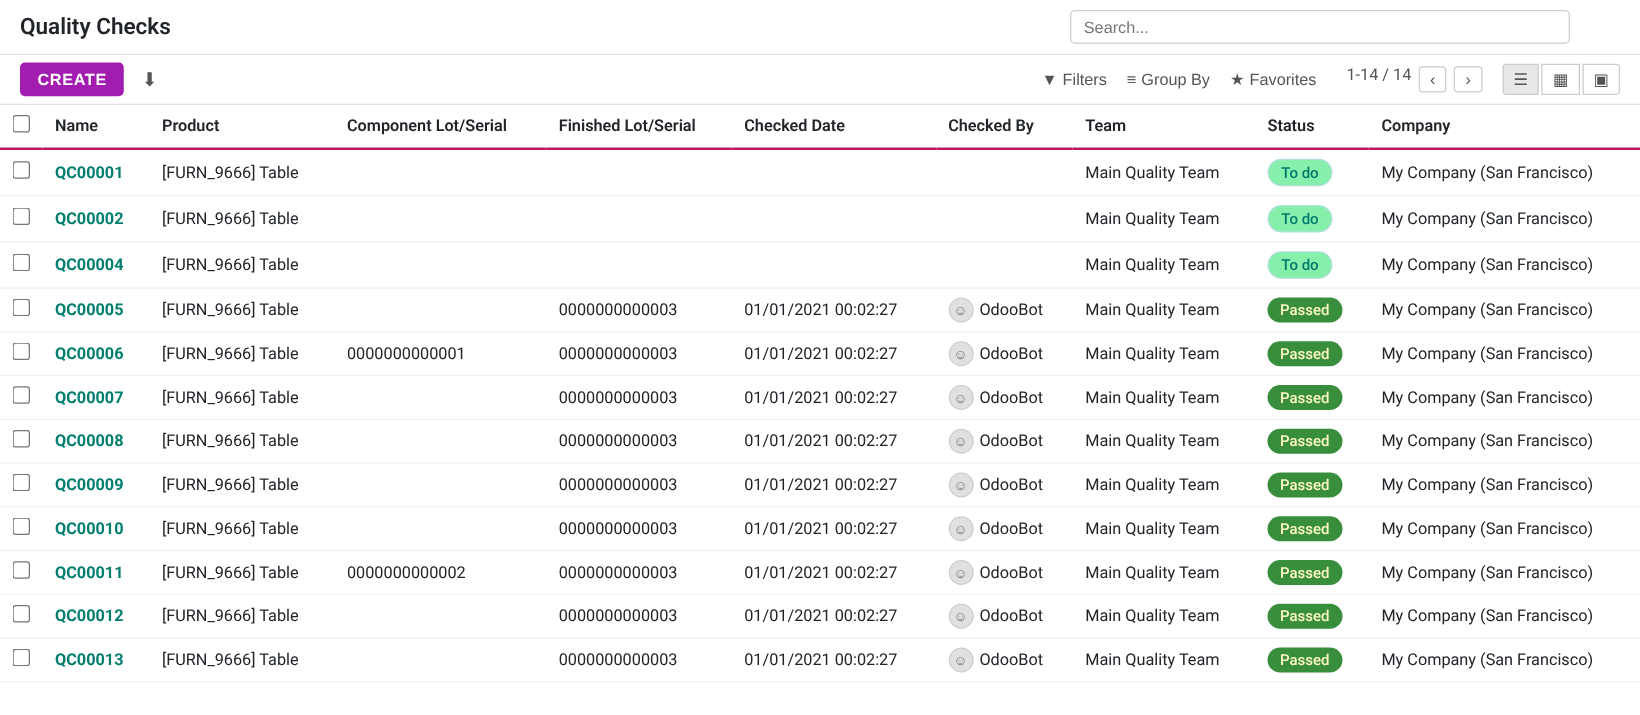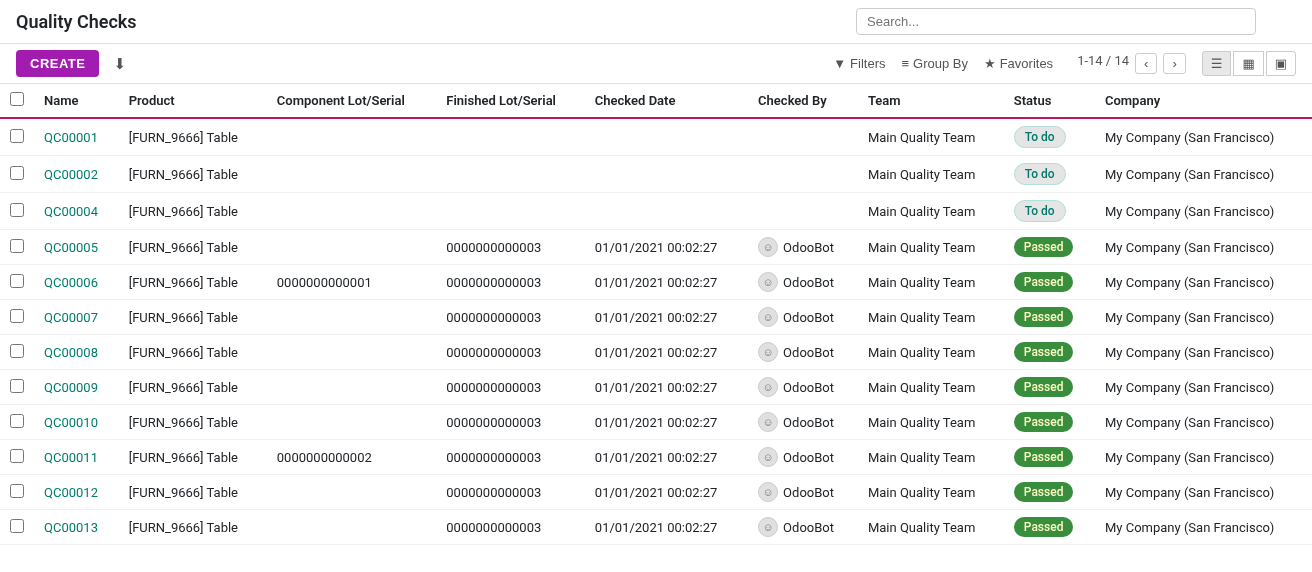--- a/index.html
+++ b/index.html
@@ -22,24 +22,24 @@
     .view-btn { background: none; border: 1px solid #ccc; padding: 4px 8px; cursor: pointer; color: #555; font-size: 13px; }
     .view-btn.active { background: #e8e8e8; }
     .view-btn:first-child { border-radius: 3px 0 0 3px; }
     .view-btn:last-child { border-radius: 0 3px 3px 0; }
 
     table { width: 100%; border-collapse: collapse; }
     thead th { border-bottom: 2px solid #be185d; padding: 8px 10px; text-align: left; font-weight: 600; color: #212529; font-size: 13px; white-space: nowrap; }
     tbody tr { border-bottom: 1px solid #f0f0f0; }
     tbody td { padding: 7px 10px; font-size: 13px; color: #212529; white-space: nowrap; }
     .col-check { width: 30px; text-align: center; }
-    .col-name { color: #017e6d; font-weight: 400; }
+    .col-name { color: #017e6d; font-weight: 700; }
 
     .badge { display: inline-block; padding: 3px 10px; border-radius: 20px; font-size: 12px; font-weight: 500; }
-    .badge-todo { background: #e5e5e5; color: #00796b; border: 1px solid #b2dfdb; }
+    .badge-todo { background: #86efac; color: #00796b; border: 1px solid #b2dfdb; }
     .badge-passed { background: #388e3c; color: #fef9c3; }
 
     .checked-by { display: flex; align-items: center; gap: 5px; }
     .avatar-circle { width: 20px; height: 20px; border-radius: 50%; background: #e0e0e0; display: flex; align-items: center; justify-content: center; font-size: 11px; color: #777; border: 1px solid #ccc; flex-shrink: 0; }
 
     input[type="checkbox"] { cursor: pointer; width: 14px; height: 14px; }
   </style>
 </head>
 <body>
 

